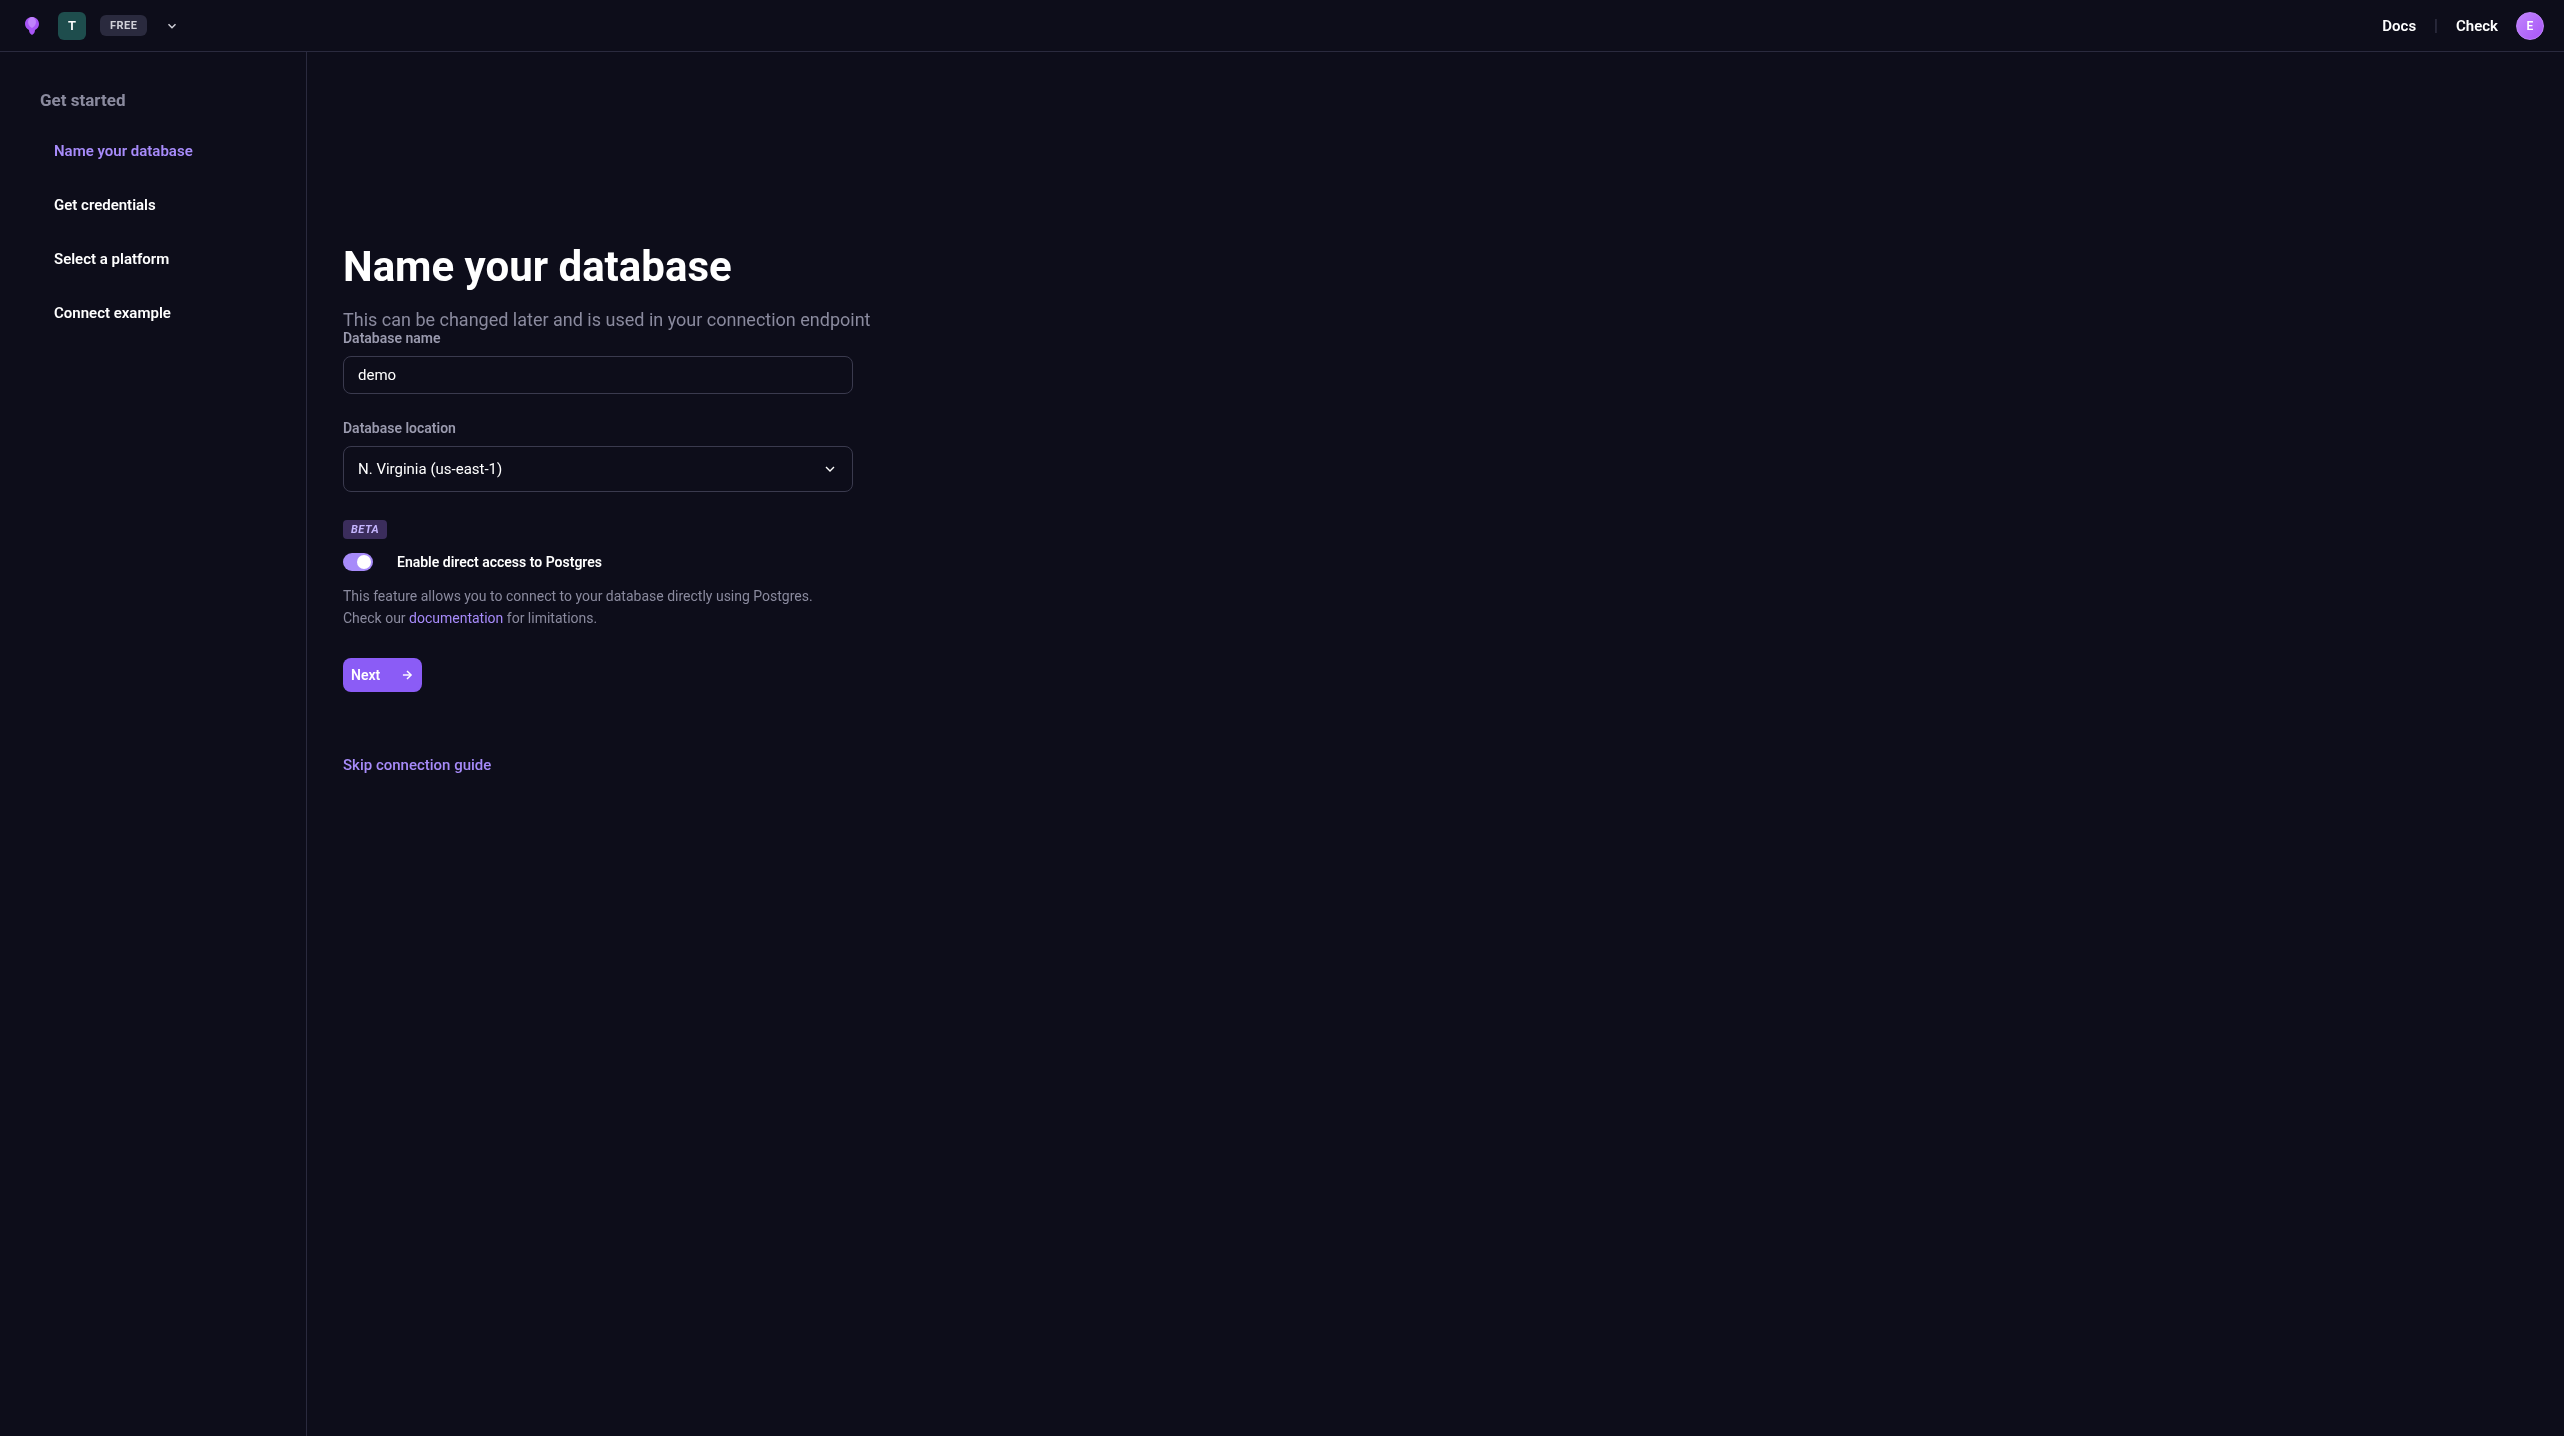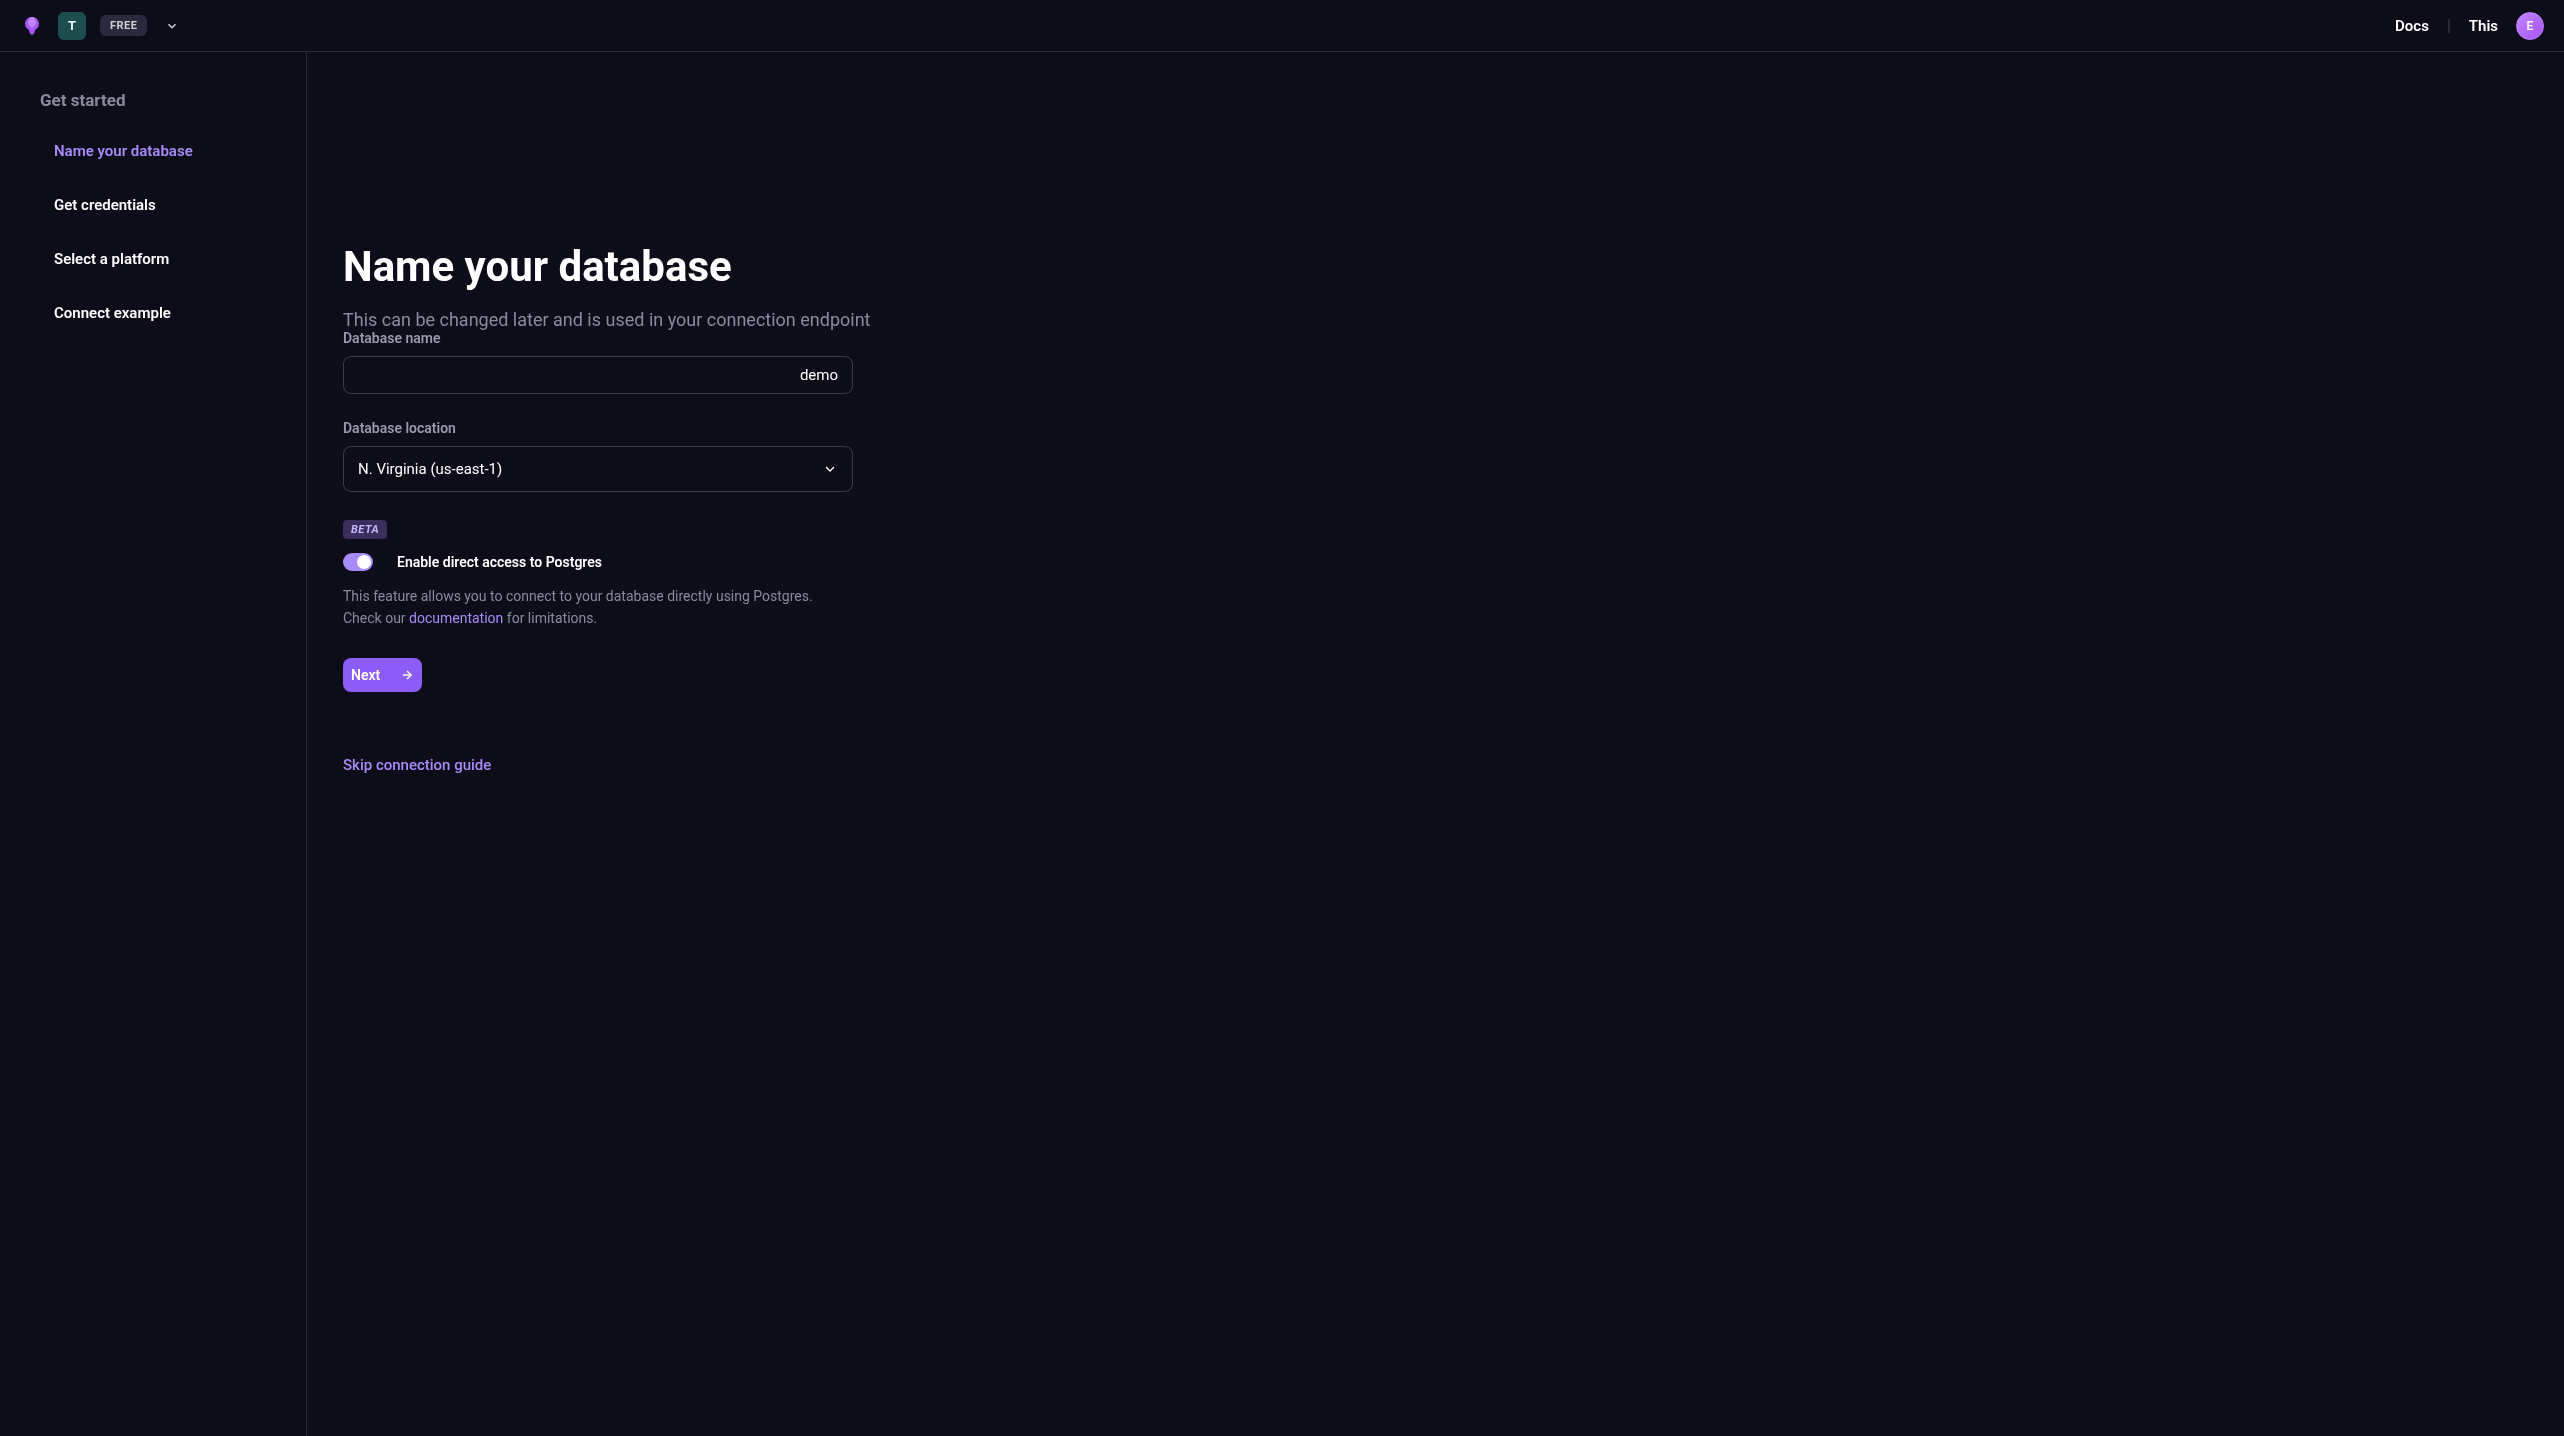--- a/index.html
+++ b/index.html
@@ -175,21 +175,20 @@
     
     .form-input {
       width: 510px;
       padding: 9px 14px;
       background-color: transparent;
       border: 1px solid #3a3a4e;
       border-radius: 8px;
       color: #ffffff;
       font-size: 15px;
       font-family: inherit;
-      text-align: right;
     }
     
     .form-select {
       width: 510px;
       padding: 13px 14px;
       background-color: transparent;
       border: 1px solid #3a3a4e;
       border-radius: 8px;
       color: #ffffff;
       font-size: 15px;
@@ -296,21 +295,21 @@
     <div class="plan-badge">FREE</div>
     <button class="dropdown-btn">
       <svg width="14" height="14" viewBox="0 0 24 24" fill="none" stroke="currentColor" stroke-width="2.5">
         <polyline points="6 9 12 15 18 9"></polyline>
       </svg>
     </button>
   </div>
   <div class="header-right">
     <a href="#" class="header-link">Docs</a>
     <span class="header-divider">|</span>
-    <a href="#" class="header-link">This</a>
+    <a href="#" class="header-link">Check</a>
     <div class="avatar">E</div>
   </div>
 </div>
 
 <div class="layout">
 
   <div class="sidebar">
     <div class="sidebar-title">Get started</div>
     <div class="sidebar-items">
       <a href="#" class="sidebar-item active">Name your database</a>

